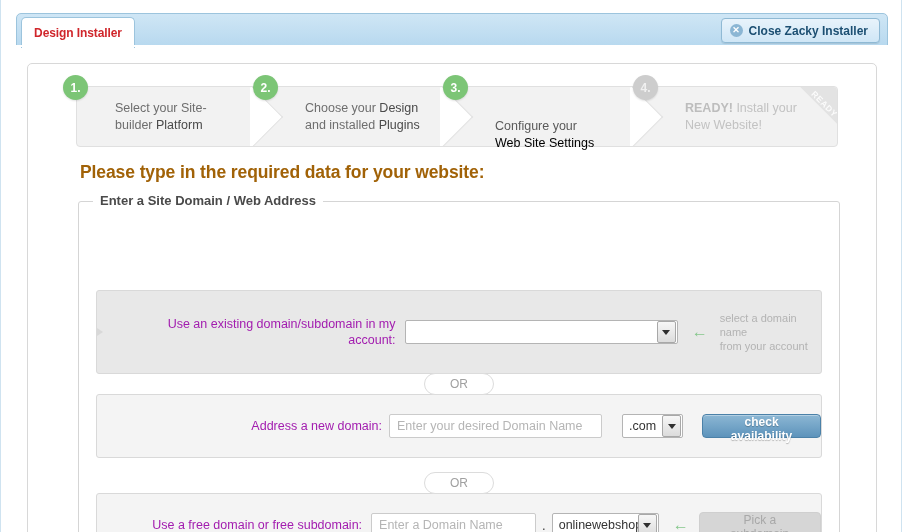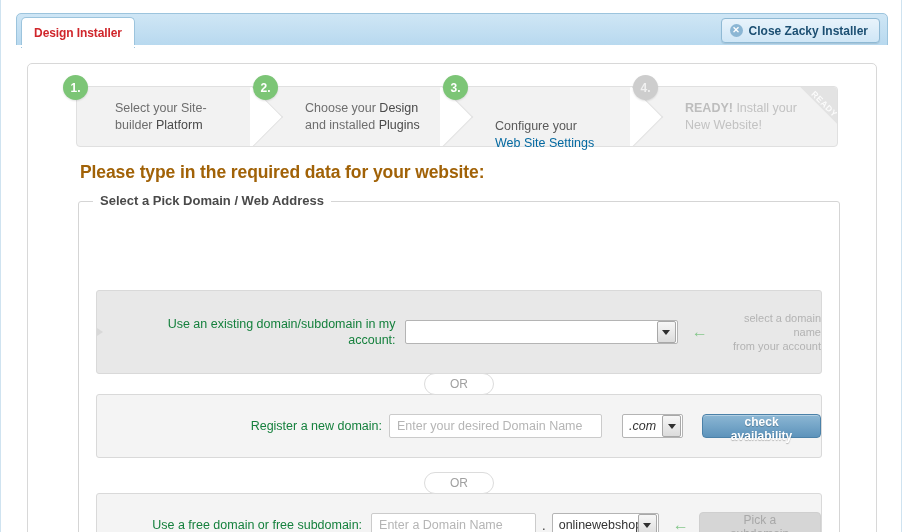--- a/index.html
+++ b/index.html
@@ -114,21 +114,21 @@
     align-items: center;
   }
   .step-text {
     margin-left: 38px;
     font-size: 12.5px;
     line-height: 17px;
     color: #6e6e6e;
   }
   .step-text b { color: #4a4a4a; font-weight: normal; }
   .step.active .step-text { color: #5a5a5a; margin-top: 36px; }
-  .step.active .step-text b { color: #0369a1; }
+  .step.active .step-text b { color: #000000; }
   .step.disabled .step-text { color: #c2c2c2; }
   .step.disabled .step-text b { color: #bdbdbd; font-weight: bold; }
 
   .step-num {
     position: absolute;
     left: -14px; top: -12px;
     width: 25px; height: 25px;
     border-radius: 50%;
     background: #7cc576;
     color: #ffffff;
@@ -251,21 +251,21 @@
   .panel-row {
     position: absolute;
     left: 0; top: 0;
     width: 100%; height: 100%;
     display: flex;
     align-items: center;
   }
 
   .field-label {
     font-size: 12.5px;
-    color: #15803d;
+    color: #a21caf;
     text-align: right;
     line-height: 16px;
   }
 
   
   .or-divider {
     position: absolute;
     left: 50%;
     margin-left: -35px;
     width: 70px; height: 22px;
@@ -430,48 +430,48 @@
         <div class="ribbon-wrap">
           <span class="ribbon-label">READY</span>
         </div>
       </div>
 
     </div>
 
     <div class="main-heading">Please type in the required data for your website:</div>
 
     <div class="fieldset">
-      <div class="fieldset-legend">Select a Pick Domain / Web Address</div>
+      <div class="fieldset-legend">Enter a Site Domain / Web Address</div>
 
       <div class="panel panel-1 highlighted">
         <div class="panel-notch"></div>
         <div class="panel-row">
           <div class="field-label" style="width:298px; margin-left:18px;">
             <span>Use an existing domain/subdomain in my</span><br>
             <span>account:</span>
           </div>
           <div class="select-box" style="width:290px; margin-left:9px;">
             <span class="select-value"></span>
             <span class="select-arrow"></span>
           </div>
           <span class="hint-arrow" style="margin-left:14px;">←</span>
-          <div class="hint-text" style="margin-left:12px;text-align:right;">
+          <div class="hint-text" style="margin-left:12px;">
             <span>select a domain name</span><br>
             <span>from your account</span>
           </div>
         </div>
       </div>
 
       <div class="or-divider or-1">OR</div>
 
       <div class="panel panel-2">
         <div class="panel-row">
-          <div class="field-label" style="width:290px; margin-left:18px;">Register a new domain:</div>
+          <div class="field-label" style="width:290px; margin-left:18px;">Address a new domain:</div>
           <input class="text-input" style="width: 230px; margin-left: 7px;" type="text" placeholder="Enter your desired Domain Name">
-          <div class="select-box" style="width:63px; margin-left:20px;font-style:italic;">
+          <div class="select-box" style="width:63px; margin-left:20px;">
             <span class="select-value">.com</span>
             <span class="select-arrow"></span>
           </div>
           <button class="btn-blue" style="margin-left:19px;">check availability</button>
         </div>
       </div>
 
       <div class="or-divider or-2">OR</div>
 
       <div class="panel panel-3">

